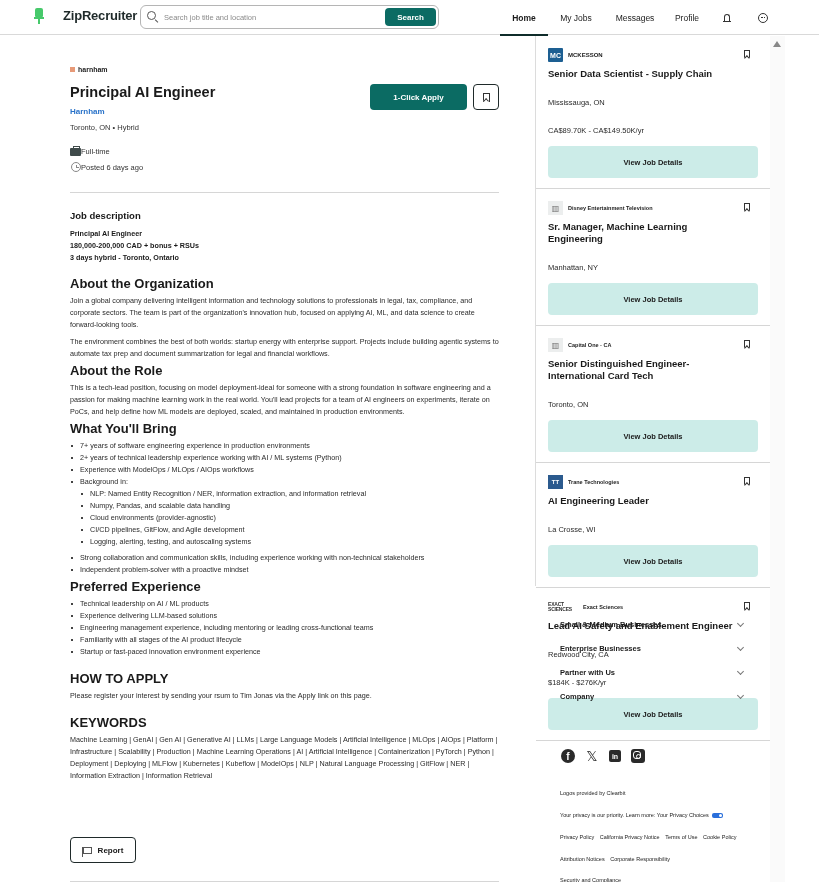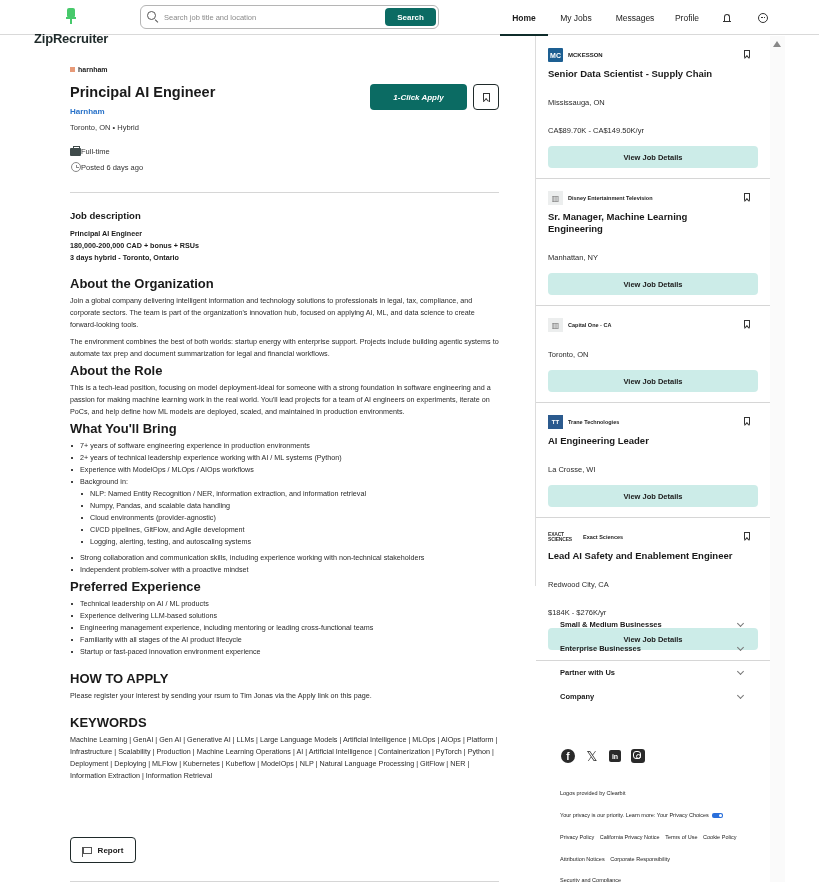--- a/index.html
+++ b/index.html
@@ -1,21 +1,21 @@
 <!DOCTYPE html>
 <html><head>
 <meta charset="utf-8">
 <style>
   * { box-sizing: border-box; margin: 0; padding: 0; }
   html, body { width: 819px; height: 882px; overflow: hidden; background: #fff; }
   body { font-family: "Liberation Sans", "DejaVu Sans", sans-serif; color: #1c1c1c; position: relative; }
 
   
   .header { position: absolute; left: 0; top: 0; width: 819px; height: 35px; border-bottom: 1px solid #d9d9d9; background: #fff; }
-  .logo { position: absolute; left: 34px; top: 8px; display: flex; align-items: center; gap: 7px; flex-direction: column; }
+  .logo { position: absolute; left: 34px; top: 8px; display: flex; align-items: flex-start; gap: 19px; }
   .logo-chair { width: 10px; height: 16px; position: relative; }
   .logo-chair .back { position: absolute; left: 1px; top: 0; width: 8px; height: 9px; background: #47c96b; border-radius: 2px 2px 1px 1px; }
   .logo-chair .seat { position: absolute; left: 0; top: 9px; width: 10px; height: 2px; background: #47c96b; }
   .logo-chair .leg { position: absolute; left: 4px; top: 11px; width: 2px; height: 5px; background: #47c96b; }
   .logo-text { font-size: 13px; font-weight: bold; color: #1f2a2a; letter-spacing: -0.2px; }
 
   .search { position: absolute; left: 140px; top: 5px; width: 299px; height: 24px; border: 1px solid #b5b5b5; border-radius: 6px; display: flex; align-items: center; }
   .search-icon { margin-left: 6px; width: 12px; height: 12px; position: relative; }
   .search-icon .circ { position: absolute; left: 0; top: 0; width: 9px; height: 9px; border: 1.3px solid #555; border-radius: 50%; }
   .search-icon .handle { position: absolute; left: 8px; top: 8px; width: 4px; height: 1.3px; background: #555; transform: rotate(45deg); transform-origin: left center; }
@@ -39,21 +39,21 @@
   .account-icon { width: 10px; height: 10px; border: 1.2px solid #333; border-radius: 50%; position: relative; }
   .account-icon::after { content: ""; position: absolute; left: 1.5px; top: 3.2px; width: 4.5px; height: 1px; border-top: 1px dotted #333; }
 
   
   .main { position: absolute; left: 70px; top: 36px; width: 430px; }
   .company-mini { position: absolute; left: 0; top: 30px; display: flex; align-items: center; gap: 3px; font-size: 7px; font-weight: bold; color: #1c1c1c; }
   .company-mini .logo-sq { width: 5px; height: 5px; background: #e79a78; display: inline-block; }
   .job-title { position: absolute; left: 0; top: 48px; font-size: 14.5px; font-weight: bold; color: #1a1a1a; }
   .company-link { position: absolute; left: 0; top: 71px; font-size: 8px; font-weight: bold; color: #2a73c9; }
   .location { position: absolute; left: 0; top: 87px; font-size: 7.5px; color: #333; }
-  .apply-btn { position: absolute; left: 300px; top: 48px; width: 97px; height: 26px; background: #0b6b63; color: #fff; border: none; border-radius: 4px; font-size: 8px; font-weight: bold; font-family: "Liberation Sans", sans-serif; font-style: italic; }
+  .apply-btn { position: absolute; left: 300px; top: 48px; width: 97px; height: 26px; background: #0b6b63; color: #fff; border: none; border-radius: 4px; font-size: 8px; font-weight: bold; font-family: "Liberation Sans", sans-serif; }
   .save-btn { position: absolute; left: 403px; top: 48px; width: 26px; height: 26px; border: 1px solid #1f2a2a; border-radius: 4px; background: #fff; display: flex; align-items: center; justify-content: center; }
   .bookmark { width: 7px; height: 9px; border: 1.1px solid #333; border-bottom: none; position: relative; }
   .bookmark::after { content: ""; position: absolute; left: 0.3px; bottom: -1.6px; width: 3.2px; height: 3.2px; border-left: 1.1px solid #333; border-top: 1.1px solid #333; transform: rotate(45deg); background: #fff; }
   .bookmark.sm { width: 6px; height: 8px; }
   .bookmark.sm::after { width: 2.8px; height: 2.8px; left: 0.2px; bottom: -1.5px; }
 
   .meta-row { position: absolute; left: 0; display: flex; align-items: center; font-size: 7.5px; color: #333; }
   .briefcase-icon { width: 11px; height: 8px; background: #3f4b4b; border-radius: 1px; position: relative; margin-top: 2px; }
   .briefcase-icon::before { content: ""; position: absolute; left: 3px; top: -2px; width: 5px; height: 2px; border: 1px solid #3f4b4b; border-bottom: none; }
   .clock-icon { width: 10px; height: 10px; border: 1px solid #888; border-radius: 50%; position: relative; margin-left: 1px; }
@@ -86,21 +86,21 @@
   .co-logo { width: 15px; height: 14px; display: flex; align-items: center; justify-content: center; font-size: 6px; font-weight: bold; }
   .co-logo.mck { background: #1d5f92; color: #fff; border-radius: 1px; font-size: 7px; }
   .co-logo.gen { background: #eceeee; color: #777; font-size: 8px; }
   .co-logo.trane { background: #2b5a8e; color: #fff; }
   .co-logo.exact { width: 30px; background: transparent; color: #333; font-size: 5px; line-height: 5px; text-align: left; letter-spacing: -0.2px; }
   .co-name { font-size: 5.5px; font-weight: bold; color: #222; }
   .co-name.mck { font-size: 6px; }
   .card-save { position: absolute; right: 20px; top: 14px; }
   .card-title { font-size: 9.5px; font-weight: bold; color: #1a1a1a; margin-top: 6px; line-height: 12px; }
   .card-line { font-size: 7.5px; color: #2a2a2a; margin-top: 18px; line-height: 10px; }
-  .view-btn { display: block; width: 210px; height: 22px; margin-top: 10px; background: #ccece8; border: none; border-radius: 4px; font-size: 7.5px; font-weight: bold; font-family: "Liberation Sans", sans-serif; color: #1a1a1a; }
+  .view-btn { display: block; width: 210px; height: 32px; margin-top: 10px; background: #ccece8; border: none; border-radius: 4px; font-size: 7.5px; font-weight: bold; font-family: "Liberation Sans", sans-serif; color: #1a1a1a; }
 
   .scrollbar { position: absolute; left: 770px; top: 36px; width: 15px; height: 846px; background: #fafafa; }
   .scroll-up { position: absolute; left: 3px; top: 5px; width: 0; height: 0; border-left: 4px solid transparent; border-right: 4px solid transparent; border-bottom: 6px solid #888; }
 
   .footer-acc { position: absolute; left: 560px; top: 612px; width: 186px; }
   .acc-item { display: flex; justify-content: space-between; align-items: center; height: 24px; font-size: 7.5px; font-weight: bold; color: #1a1a1a; }
   .chev { width: 5px; height: 5px; border-right: 1px solid #777; border-bottom: 1px solid #777; transform: rotate(45deg); margin-right: 3px; margin-top: -2px; }
 
   .social { position: absolute; left: 561px; top: 749px; display: flex; gap: 10px; align-items: center; }
   .soc { width: 14px; height: 14px; display: flex; align-items: center; justify-content: center; font-weight: bold; font-size: 9px; color: #fff; }
@@ -255,20 +255,21 @@
     <div class="card-line">Manhattan, NY</div>
     <button class="view-btn">View Job Details</button>
   </div>
 
   <div class="card">
     <div class="card-head">
       <span class="co-logo gen">▥</span>
       <span class="co-name">Capital One - CA</span>
     </div>
     <span class="card-save bookmark sm"></span>
+    <div class="card-title" style="width:165px;">Senior Distinguished Engineer-International Card Tech</div>
     <div class="card-line">Toronto, ON</div>
     <button class="view-btn">View Job Details</button>
   </div>
 
   <div class="card">
     <div class="card-head">
       <span class="co-logo trane">TT</span>
       <span class="co-name">Trane Technologies</span>
     </div>
     <span class="card-save bookmark sm"></span>

